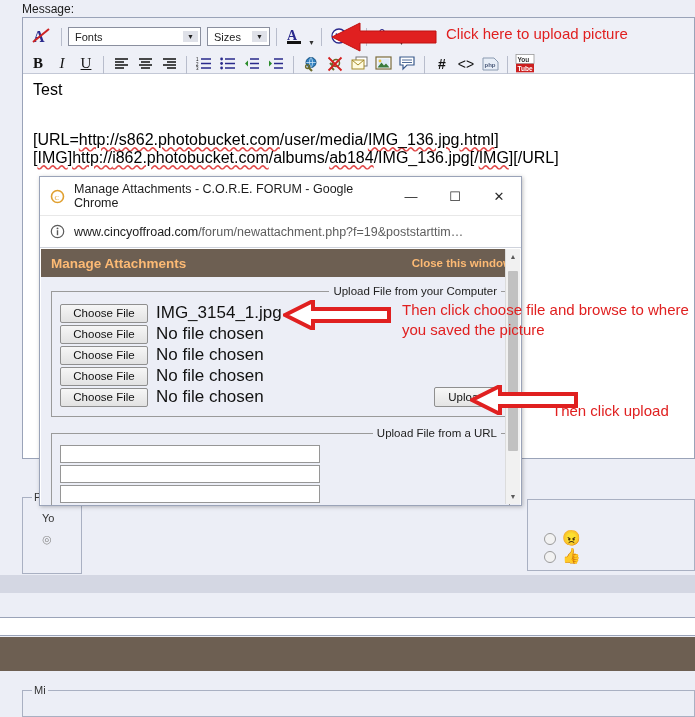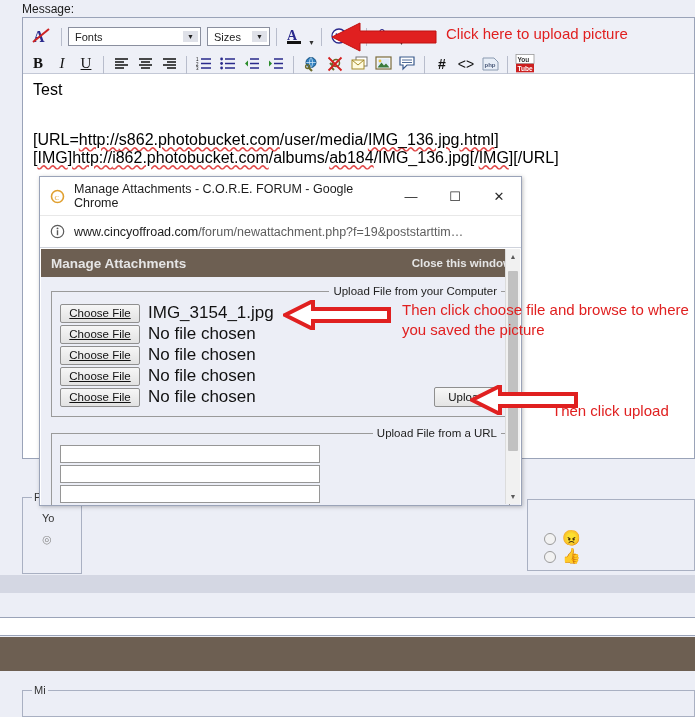--- a/index.html
+++ b/index.html
@@ -95,38 +95,38 @@
   #url-text { font-size:12.5px; color:#5d5d5d; }
   #url-text b { color:#1c1c1c; font-weight:normal; }
 
   #chrome-content {
     position:absolute; left:1px; top:72px; right:1px; bottom:0;
     background:#eceef6; overflow:hidden;
   }
   
   #ma-header {
     height:28px; background:#6d5f52; display:flex; align-items:center;
-    padding:0 8px 0 10px; color:#e5e5e5;
+    padding:0 8px 0 10px; color:#fdba74;
   }
   #ma-title { font-size:13.5px; font-weight:bold; flex:1; }
   #ma-close { font-size:11.5px; font-weight:bold; }
 
   #ma-body { padding:8px 10px 0 10px; }
   .fset {
     border:1px solid #9a9a9a; margin:0 0 10px 0; padding:6px 8px 8px 8px;
     position:relative; background:#eceef6;
   }
   .fset > legend { font-size:11.5px; color:#222; padding:0 4px;text-align:right; }
 
   .file-row { display:flex; align-items:center; height:20px; margin-bottom:1px; }
   .choose-btn {
-    width:80px; height:19px; font-size:11.5px; color:#111;
+    width:88px; height:19px; font-size:11.5px; color:#111;
     background:linear-gradient(#f6f6f6,#e2e2e2);
     border:1px solid #8f8f8f; border-radius:2px;
-    display:flex; align-items:center; justify-content:center;text-decoration:underline;
+    display:flex; align-items:center; justify-content:center;
   }
   .file-name { font-size:17px; color:#111; margin-left:8px; }
 
   .up-btn {
     width:65px; height:20px; font-size:11.5px; color:#111;
     background:linear-gradient(#f7f7f7,#e4e4e4);
     border:1px solid #8f8f8f; border-radius:2px;
     display:flex; align-items:center; justify-content:center;
   }
   .url-inp {

